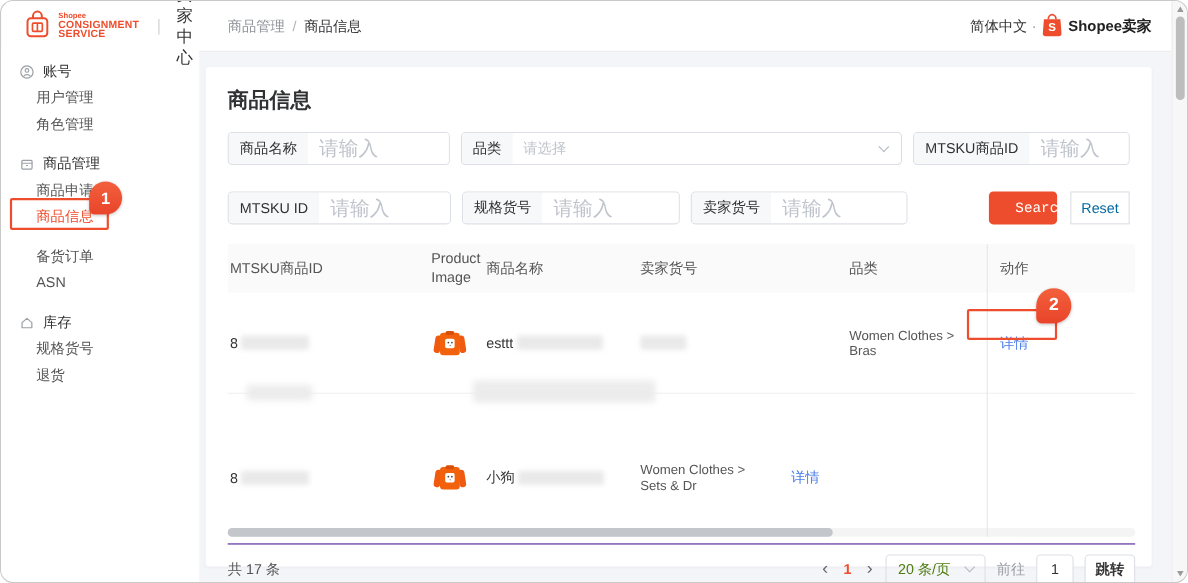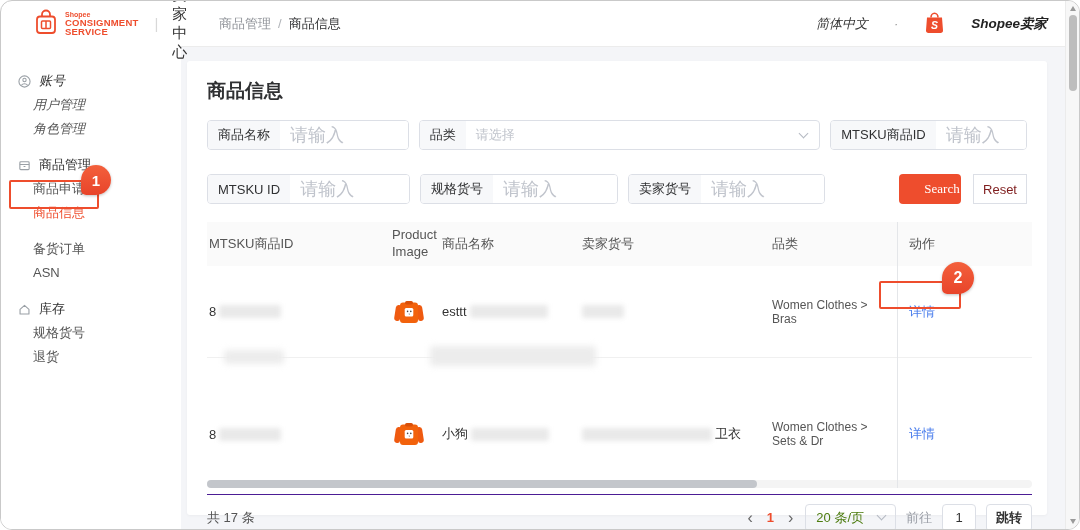--- a/index.html
+++ b/index.html
@@ -1,50 +1,50 @@
 <!DOCTYPE html>
 <html><head>
 <meta charset="utf-8">
 <style>
   * { margin:0; padding:0; box-sizing:border-box; }
   body { background:#fff; font-family:"Liberation Sans", sans-serif; }
   .frame { position:relative; width:1080px; height:530px; background:#fff;
            border:1px solid #c9c9c9; border-radius:12px; overflow:hidden; font-size:13px; color:#333; }
 
   
-  .header { position:absolute; left:16px; top:0; right:14px; height:45px; background:#fff;
+  .header { position:absolute; left:4px; top:0; right:14px; height:45px; background:#fff;
             display:flex; align-items:center; z-index:5; }
   .logo-area { width:180px; display:flex; align-items:center; gap:6px; padding-left:16px; flex-shrink:0; }
   .logo-text { line-height:1; }
   .logo-text .sm { font-size:7px; color:#ee4d2d; font-weight:bold; display:block; }
   .logo-text .big { font-size:9.5px; color:#ee4d2d; font-weight:bold; display:block; letter-spacing:.2px; }
   .logo-sep { color:#d8d8d8; font-size:15px; margin:0 8px 0 10px; font-weight:300; }
   .logo-portal { font-size:15px; color:#333; }
   .breadcrumb { padding-left:22px; display:flex; gap:7px; align-items:center; }
   .bc-parent { color:#909399; cursor:pointer; }
   .bc-sep { color:#b0b3b8; }
   .bc-current { color:#303133; }
-  .header-right { margin-left:auto; padding-right:18px; display:flex; align-items:center; gap:26px;font-style:italic; }
+  .header-right { margin-left:auto; padding-right:18px; display:flex; align-items:center; gap:4px; }
   .lang { color:#333; cursor:pointer; }
   .dot { color:#999; }
   .acct { font-weight:bold; color:#222; font-size:13.5px; }
   .header-divider { position:absolute; left:180px; top:45px; right:14px; height:1px; background:#ececec; z-index:4; }
 
   
   .vscroll { position:absolute; right:0; top:0; width:14px; height:100%; background:#f7f7f7;
              border-left:1px solid #ebebeb; z-index:20; }
   .vscroll .thumb { position:absolute; left:3px; top:14px; width:8px; height:76px; background:#bdbdbd; border-radius:4px; }
   .tri-up, .tri-down { position:absolute; left:3.5px; width:0; height:0; border-left:3.5px solid transparent; border-right:3.5px solid transparent; }
   .tri-up { top:5px; border-bottom:5px solid #9a9a9a; }
   .tri-down { bottom:5px; border-top:5px solid #9a9a9a; }
 
   
   .sidebar { position:absolute; left:0; top:45px; width:180px; bottom:0; background:#fff; padding-top:7px; z-index:3; }
   .side-group { margin-top:12px; }
-  .side-group:first-child { margin-top:16px;font-style:italic; }
+  .side-group:first-child { margin-top:0; }
   .group-head { height:24px; display:flex; align-items:center; gap:8px; padding-left:17px; color:#333; cursor:pointer; }
   .group-head svg { flex-shrink:0; }
   .side-item { height:24px; line-height:24px; padding-left:32px; color:#555; cursor:pointer; }
   .side-item.active { color:#ee4d2d; }
 
   
   .main { position:absolute; left:180px; top:45px; right:14px; bottom:0; background:#f4f5f8; }
   .card { position:absolute; left:6px; right:18px; top:15px; bottom:14px; background:#fff;
           border-radius:3px; box-shadow:0 1px 3px rgba(0,0,0,.04); padding:17px 20px 0 20px; }
   .page-title { font-size:19px; font-weight:bold; color:#303133; }
@@ -60,22 +60,22 @@
   .fgroup input { border:none; outline:none; flex:1; min-width:0; height:100%; padding:0 10px; font-size:18px;
                   font-family:"Liberation Sans", sans-serif; color:#333; background:#fff; }
   .fgroup input::placeholder { color:#c0c4cc; }
   .select-body { flex:1; display:flex; align-items:center; justify-content:space-between; padding:0 12px 0 10px; cursor:pointer; }
   .ph { color:#c0c4cc; }
   .chev { width:7px; height:7px; border-right:1.5px solid #b4b9c2; border-bottom:1.5px solid #b4b9c2;
           transform:rotate(45deg); margin-top:-4px; flex-shrink:0; }
   .w1 { width:203px; } .w2 { width:404px; } .w3 { width:198px; } .w4 { width:197px; }
   .btns { margin-left:auto; display:flex; gap:12px; }
   .btn-search { width:62px; height:30px; background:#ee4d2d; color:#fff; border:none; border-radius:4px;
-                font-size:13px; cursor:pointer; font-family:Liberation Serif, serif;padding-left:24px; }
-  .btn-reset { width:54px; height:30px; background:#fff; color:#7f1d1d; border:1px solid #dcdfe6; border-radius:0;
+                font-size:13px; cursor:pointer; font-family:Liberation Mono, monospace;padding-left:24px; }
+  .btn-reset { width:54px; height:30px; background:#fff; color:#0369a1; border:1px solid #dcdfe6; border-radius:0;
                font-size:13px; cursor:pointer; font-family:"Liberation Sans", sans-serif; }
 
   
   .table { position:relative; margin-top:18px; width:825px; }
   .trow { display:flex; align-items:center; }
   .thead { background:#fafafa; height:44px; color:#555; }
   .tbody-row1 { height:92px; border-bottom:1px solid #f0f0f0; }
   .tbody-row2 { height:122px; padding-top:30px; }
   .cell { padding-right:8px; flex-shrink:0; display:flex; align-items:center; }
   .c1 { width:185px; padding-left:2px; }
@@ -314,24 +314,20 @@
                 <circle cx="15.6" cy="16.4" r="0.8" fill="#444"></circle>
                 <circle cx="18.8" cy="16.4" r="0.8" fill="#444"></circle>
                 <path d="M16.5 18.8 h1.5 l-0.75 1 z" fill="#444"></path>
               </svg>
             </span>
           </div>
           <div class="cell c3">
             <span>小狗</span>
               <span class="blur b78"></span>
           </div>
-          <div class="cell c4">
-            <span class="blur b130"></span>
-              <span>卫衣</span>
-          </div>
           <div class="cell c5">Women Clothes &gt; Sets &amp; Dr</div>
           <div class="cell c6">
             <span class="link">详情</span>
           </div>
         </div>
 
         <div class="hscroll">
           <div class="hthumb"></div>
         </div>
 

